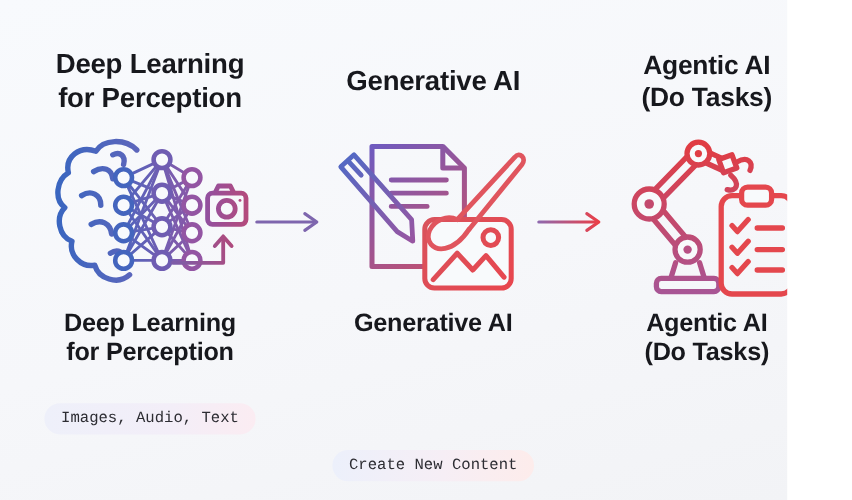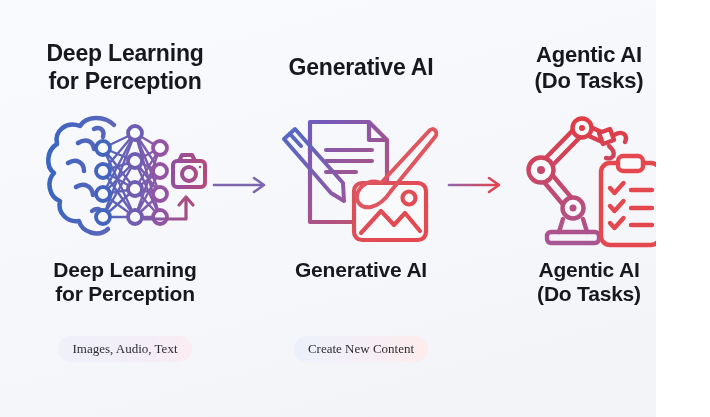--- a/index.html
+++ b/index.html
@@ -27,26 +27,26 @@
     position:absolute;top:258px;left:0;width:100%;
     text-align:center;font-weight:700;font-size:21px;line-height:1.15;
     color:#17181d;letter-spacing:-0.2px;
   }
   .bottom-title span{display:block;}
   .pill-row{
     position:absolute;top:336px;left:0;width:100%;
     display:flex;justify-content:center;
   }
   .pill{
-    font-family:Liberation Serif, serif;
+    font-family:Liberation Mono, monospace;
     font-size:13px;line-height:1;padding:6px 14px 7px;border-radius:14px;
     color:#2d2d33;white-space:nowrap;
   }
   .pill-1{background:linear-gradient(90deg,#eef0fa 0%,#f3eef8 60%,#fbecf2 100%);}
-  .pill-2{background:linear-gradient(90deg,#ecf0fb 0%,#f6eef5 55%,#fdeceb 100%);}
+  .pill-2{background:linear-gradient(90deg,#ecf0fb 0%,#f6eef5 55%,#fdeceb 100%);margin-top:39px;}
   .pill-3{background:linear-gradient(90deg,#fbecf2 0%,#fdecec 100%);}
   .arrow{position:absolute;top:175px;width:60px;height:20px;}
   .arrow-1{left:211px;}
   .arrow-2{left:446px;}
   svg{display:block;}
 </style>
 </head>
 <body>
 
 <div class="canvas">

